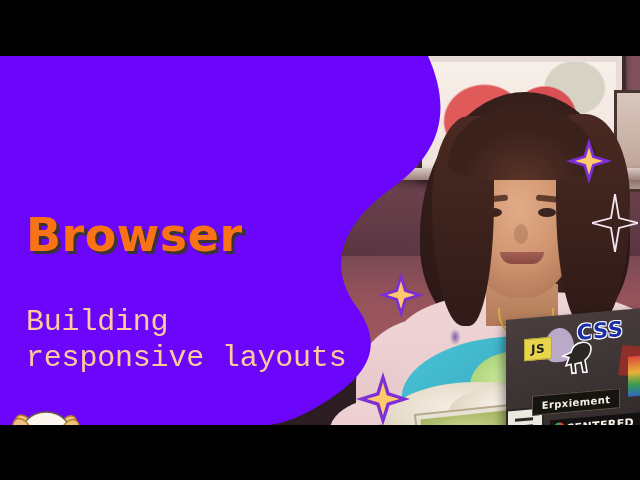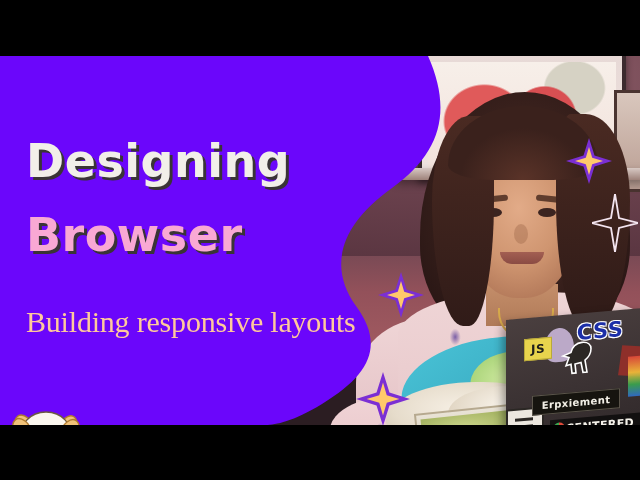--- a/index.html
+++ b/index.html
@@ -140,21 +140,21 @@
 
   
   .title{position:absolute;color:#f2efe9;
         font-family:"DejaVu Sans",sans-serif;font-weight:bold;
         text-shadow:3px 3px 0 #3a3436;white-space:nowrap;letter-spacing:.5px;}
   #t1{left:26px;top:78px;font-size:46px;}
   #t1b{left:290px;top:88px;font-size:29px;color:#f2efe9;font-weight:bold;
         text-shadow:2px 2px 0 #3a3436;position:absolute;white-space:nowrap;}
   #t2{left:26px;top:152px;font-size:46px;}
   .subtitle{position:absolute;left:26px;top:248px;width:330px;color:#ffc99b;
-        font-family:Liberation Serif, serif;font-size:30px;line-height:36px;
+        font-family:Liberation Mono, monospace;font-size:30px;line-height:36px;
         font-weight:400;letter-spacing:-.2px;}
 
   
   #mascot{position:absolute;left:4px;top:350px;width:84px;height:76px;}
 </style>
 </head>
 <body>
 
 <div id="stage">
 
@@ -236,22 +236,21 @@
     <svg class="spark" style="left:378px;top:216px;" width="46" height="46" viewBox="0 0 46 46">
       <path d="M23 0 L28.5 17.5 L46 23 L28.5 28.5 L23 46 L17.5 28.5 L0 23 L17.5 17.5 Z" fill="#7b2fd4"></path>
       <path d="M23 9 L26.2 19.8 L37 23 L26.2 26.2 L23 37 L19.8 26.2 L9 23 L19.8 19.8 Z" fill="#ffc96b"></path>
     </svg>
 
     <svg class="spark" style="left:356px;top:316px;" width="54" height="54" viewBox="0 0 46 46">
       <path d="M23 0 L28.5 17.5 L46 23 L28.5 28.5 L23 46 L17.5 28.5 L0 23 L17.5 17.5 Z" fill="#7b2fd4"></path>
       <path d="M23 9 L26.2 19.8 L37 23 L26.2 26.2 L23 37 L19.8 26.2 L9 23 L19.8 19.8 Z" fill="#ffc96b"></path>
     </svg>
 
-    <div class="title" id="t1" style="color: rgb(242, 239, 233);">Designing</div>
-    <div class="title" id="t2" style="color: #f9a8d4;">Browser</div>
+    <div class="title" id="t2" style="color: #f97316;">Browser</div>
     <div class="subtitle">Building responsive layouts</div>
 
     <svg id="mascot" viewBox="0 0 84 76">
       <path d="M13 22 C8 10 16 6 24 12 L32 20 Z" fill="#f0c279" stroke="#b07b2e" stroke-width="1.5"></path>
       <path d="M71 24 C76 11 68 6 60 13 L52 22 Z" fill="#f0c279" stroke="#b07b2e" stroke-width="1.5"></path>
       <path d="M42 6 C58 6 68 18 68 33 C68 50 58 62 42 62 C26 62 16 50 16 33 C16 18 26 6 42 6 Z" fill="#fbf7ef" stroke="#6b5a42" stroke-width="1.4"></path>
       <path d="M10 26 C6 15 13 9 21 15 C25 18 27 23 27 28 C22 30 15 30 10 26 Z" fill="#f0c279" stroke="#b07b2e" stroke-width="1.4"></path>
       <path d="M74 28 C78 16 71 10 63 16 C59 19 57 24 57 29 C62 31 69 32 74 28 Z" fill="#f0c279" stroke="#b07b2e" stroke-width="1.4"></path>
       <ellipse cx="32" cy="30" rx="3.6" ry="4.4" fill="#2f2a24"></ellipse>
       <ellipse cx="52" cy="30" rx="3.6" ry="4.4" fill="#2f2a24"></ellipse>

